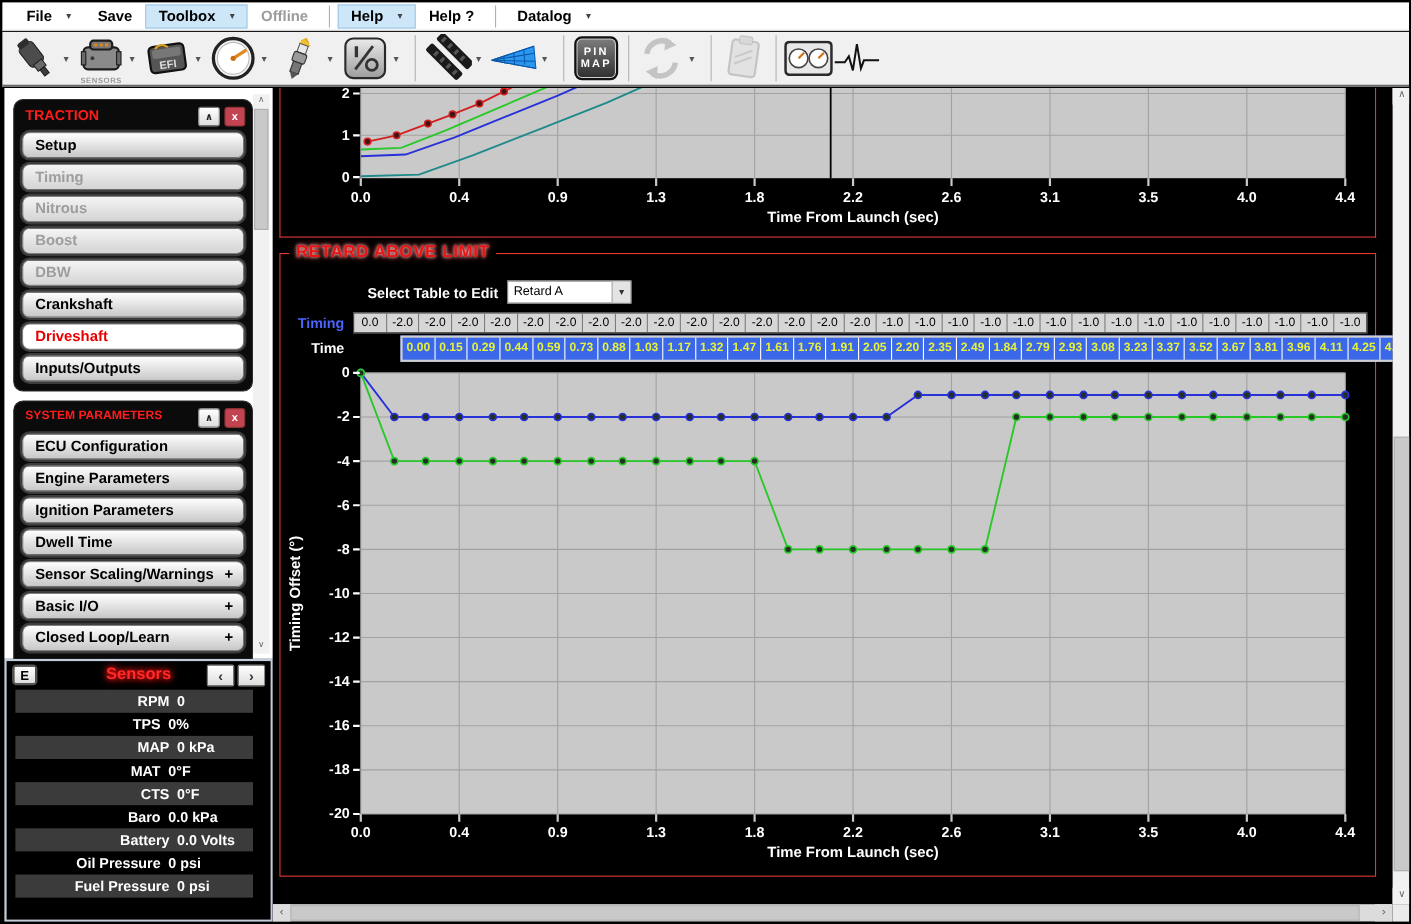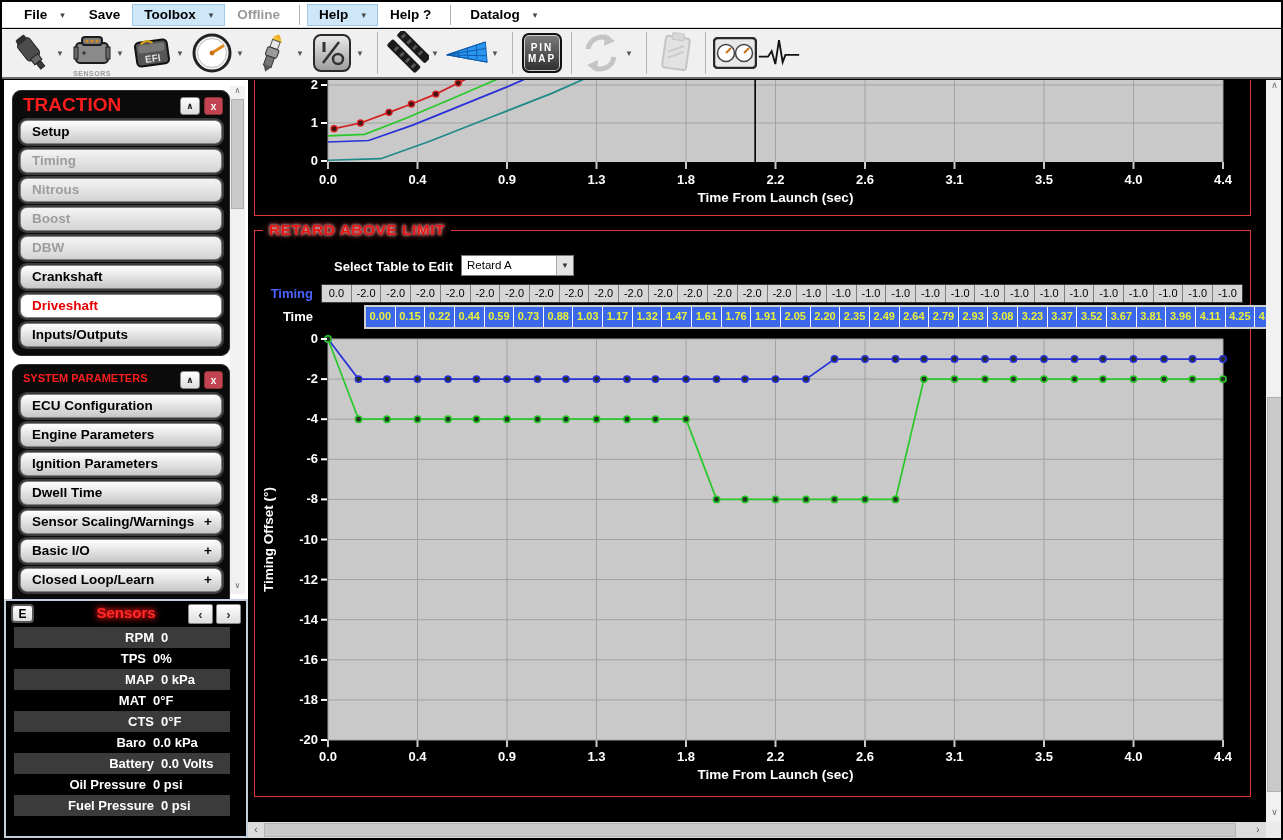--- a/index.html
+++ b/index.html
@@ -268,21 +268,21 @@
     </div>
     <div class="tool">
       <svg width="48" height="40" viewBox="0 0 48 40">
           <polyline points="2,24 12,24 16,18 20,32 24,6 28,30 31,22 46,22" fill="none" stroke="#111" stroke-width="2"></polyline>
         </svg>
     </div>
   </div>
 
   <div id="sidebar">
     <div class="spanel" id="panel-0" style="top:10px; height:266px;">
-        <div class="spanel-title" style="font-size: 19px; width: 150px;">TRACTION</div>
+        <div class="spanel-title" style="font-size: 13px; width: 150px;">TRACTION</div>
         <div class="pbtns">
           <div class="pbtn-up">∧</div>
           <div class="pbtn-x">x</div>
         </div>
         <div class="side-btn enabled"><span>Setup</span></div>
         <div class="side-btn disabled"><span>Timing</span></div>
         <div class="side-btn disabled"><span>Nitrous</span></div>
         <div class="side-btn disabled"><span>Boost</span></div>
         <div class="side-btn disabled"><span>DBW</span></div>
         <div class="side-btn enabled"><span>Crankshaft</span></div>
@@ -435,37 +435,37 @@
           <div class="cell">-1.0</div>
           <div class="cell">-1.0</div>
           <div class="cell">-1.0</div>
           <div class="cell">-1.0</div>
           <div class="cell">-1.0</div>
           <div class="cell">-1.0</div>
         </div>
       <div id="time-row">
           <div class="cell">0.00</div>
           <div class="cell">0.15</div>
-          <div class="cell">0.22</div>
+          <div class="cell">0.29</div>
           <div class="cell">0.44</div>
           <div class="cell">0.59</div>
           <div class="cell">0.73</div>
           <div class="cell">0.88</div>
           <div class="cell">1.03</div>
           <div class="cell">1.17</div>
           <div class="cell">1.32</div>
           <div class="cell">1.47</div>
           <div class="cell">1.61</div>
           <div class="cell">1.76</div>
           <div class="cell">1.91</div>
           <div class="cell">2.05</div>
           <div class="cell">2.20</div>
           <div class="cell">2.35</div>
           <div class="cell">2.49</div>
-          <div class="cell">2.64</div>
+          <div class="cell">1.84</div>
           <div class="cell">2.79</div>
           <div class="cell">2.93</div>
           <div class="cell">3.08</div>
           <div class="cell">3.23</div>
           <div class="cell">3.37</div>
           <div class="cell">3.52</div>
           <div class="cell">3.67</div>
           <div class="cell">3.81</div>
           <div class="cell">3.96</div>
           <div class="cell">4.11</div>

